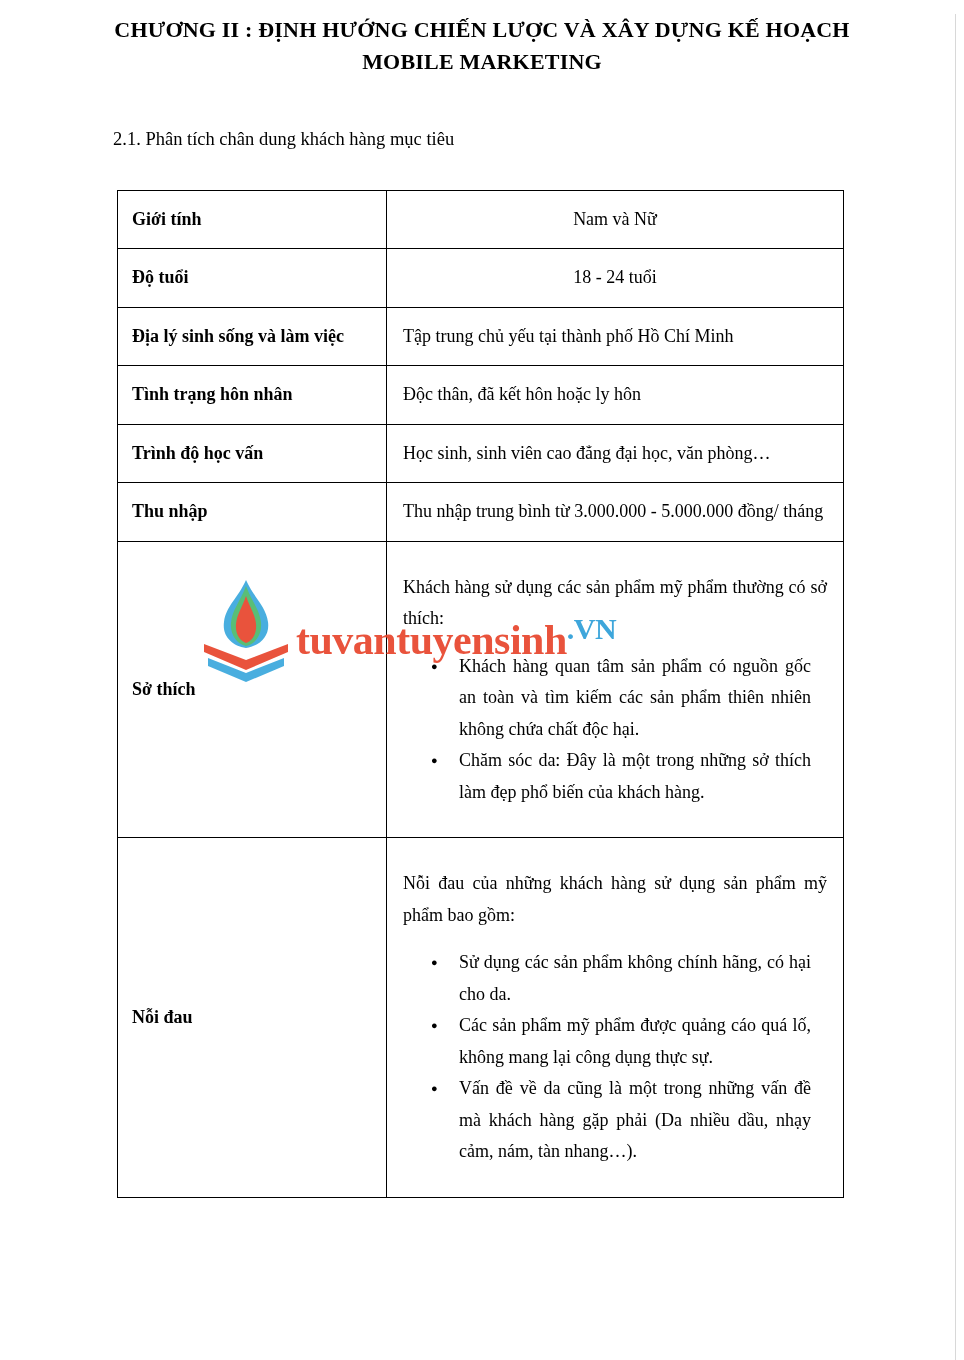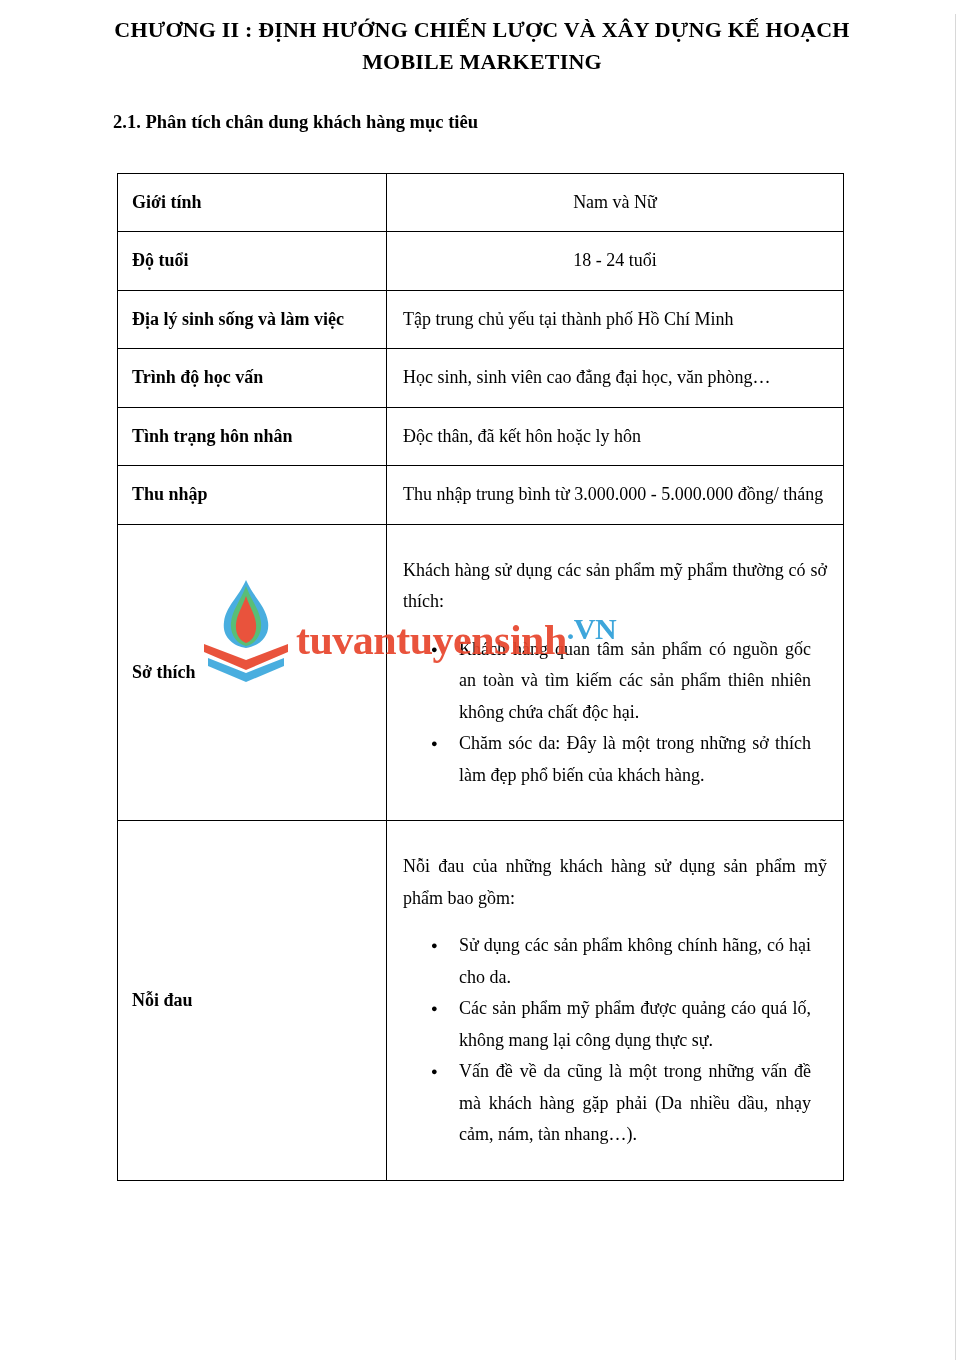--- a/index.html
+++ b/index.html
@@ -27,23 +27,23 @@
     font-weight: bold;
     font-size: 22px;
     line-height: 1.45;
     letter-spacing: 0.2px;
     margin: 14px 70px 0 70px;
   }
   .chapter-title .line2 {
     display: block;
   }
   .section-heading {
-    font-weight: bold;
+    font-weight: normal;
     font-size: 18.5px;
-    margin: 34px 0 0 113px;
+    margin: 51px 0 0 113px;
   }
   table.persona {
     border-collapse: collapse;
     margin: 40px 0 0 117px;
     width: 727px;
     table-layout: fixed;
   }
   table.persona td {
     border: 1px solid #000000;
     vertical-align: middle;
@@ -152,26 +152,26 @@
       </tr>
       <tr>
         <td class="label">Độ tuổi</td>
         <td class="value center">18 - 24 tuổi</td>
       </tr>
       <tr>
         <td class="label">Địa lý sinh sống và làm việc</td>
         <td class="value">Tập trung chủ yếu tại thành phố Hồ Chí Minh</td>
       </tr>
       <tr>
+        <td class="label">Tình trạng hôn nhân</td>
+        <td class="value">Độc thân, đã kết hôn hoặc ly hôn</td>
+      </tr>
+      <tr>
         <td class="label">Trình độ học vấn</td>
         <td class="value">Học sinh, sinh viên cao đẳng đại học, văn phòng…</td>
-      </tr>
-      <tr>
-        <td class="label">Tình trạng hôn nhân</td>
-        <td class="value">Độc thân, đã kết hôn hoặc ly hôn</td>
       </tr>
       <tr>
         <td class="label">Thu nhập</td>
         <td class="value">Thu nhập trung bình từ 3.000.000 - 5.000.000 đồng/ tháng</td>
       </tr>
       <tr>
         <td class="label">Sở thích</td>
         <td class="value top">
           <div class="intro-line">Khách hàng sử dụng các sản phẩm mỹ phẩm thường có sở thích:</div>
           <ul class="bullets">

